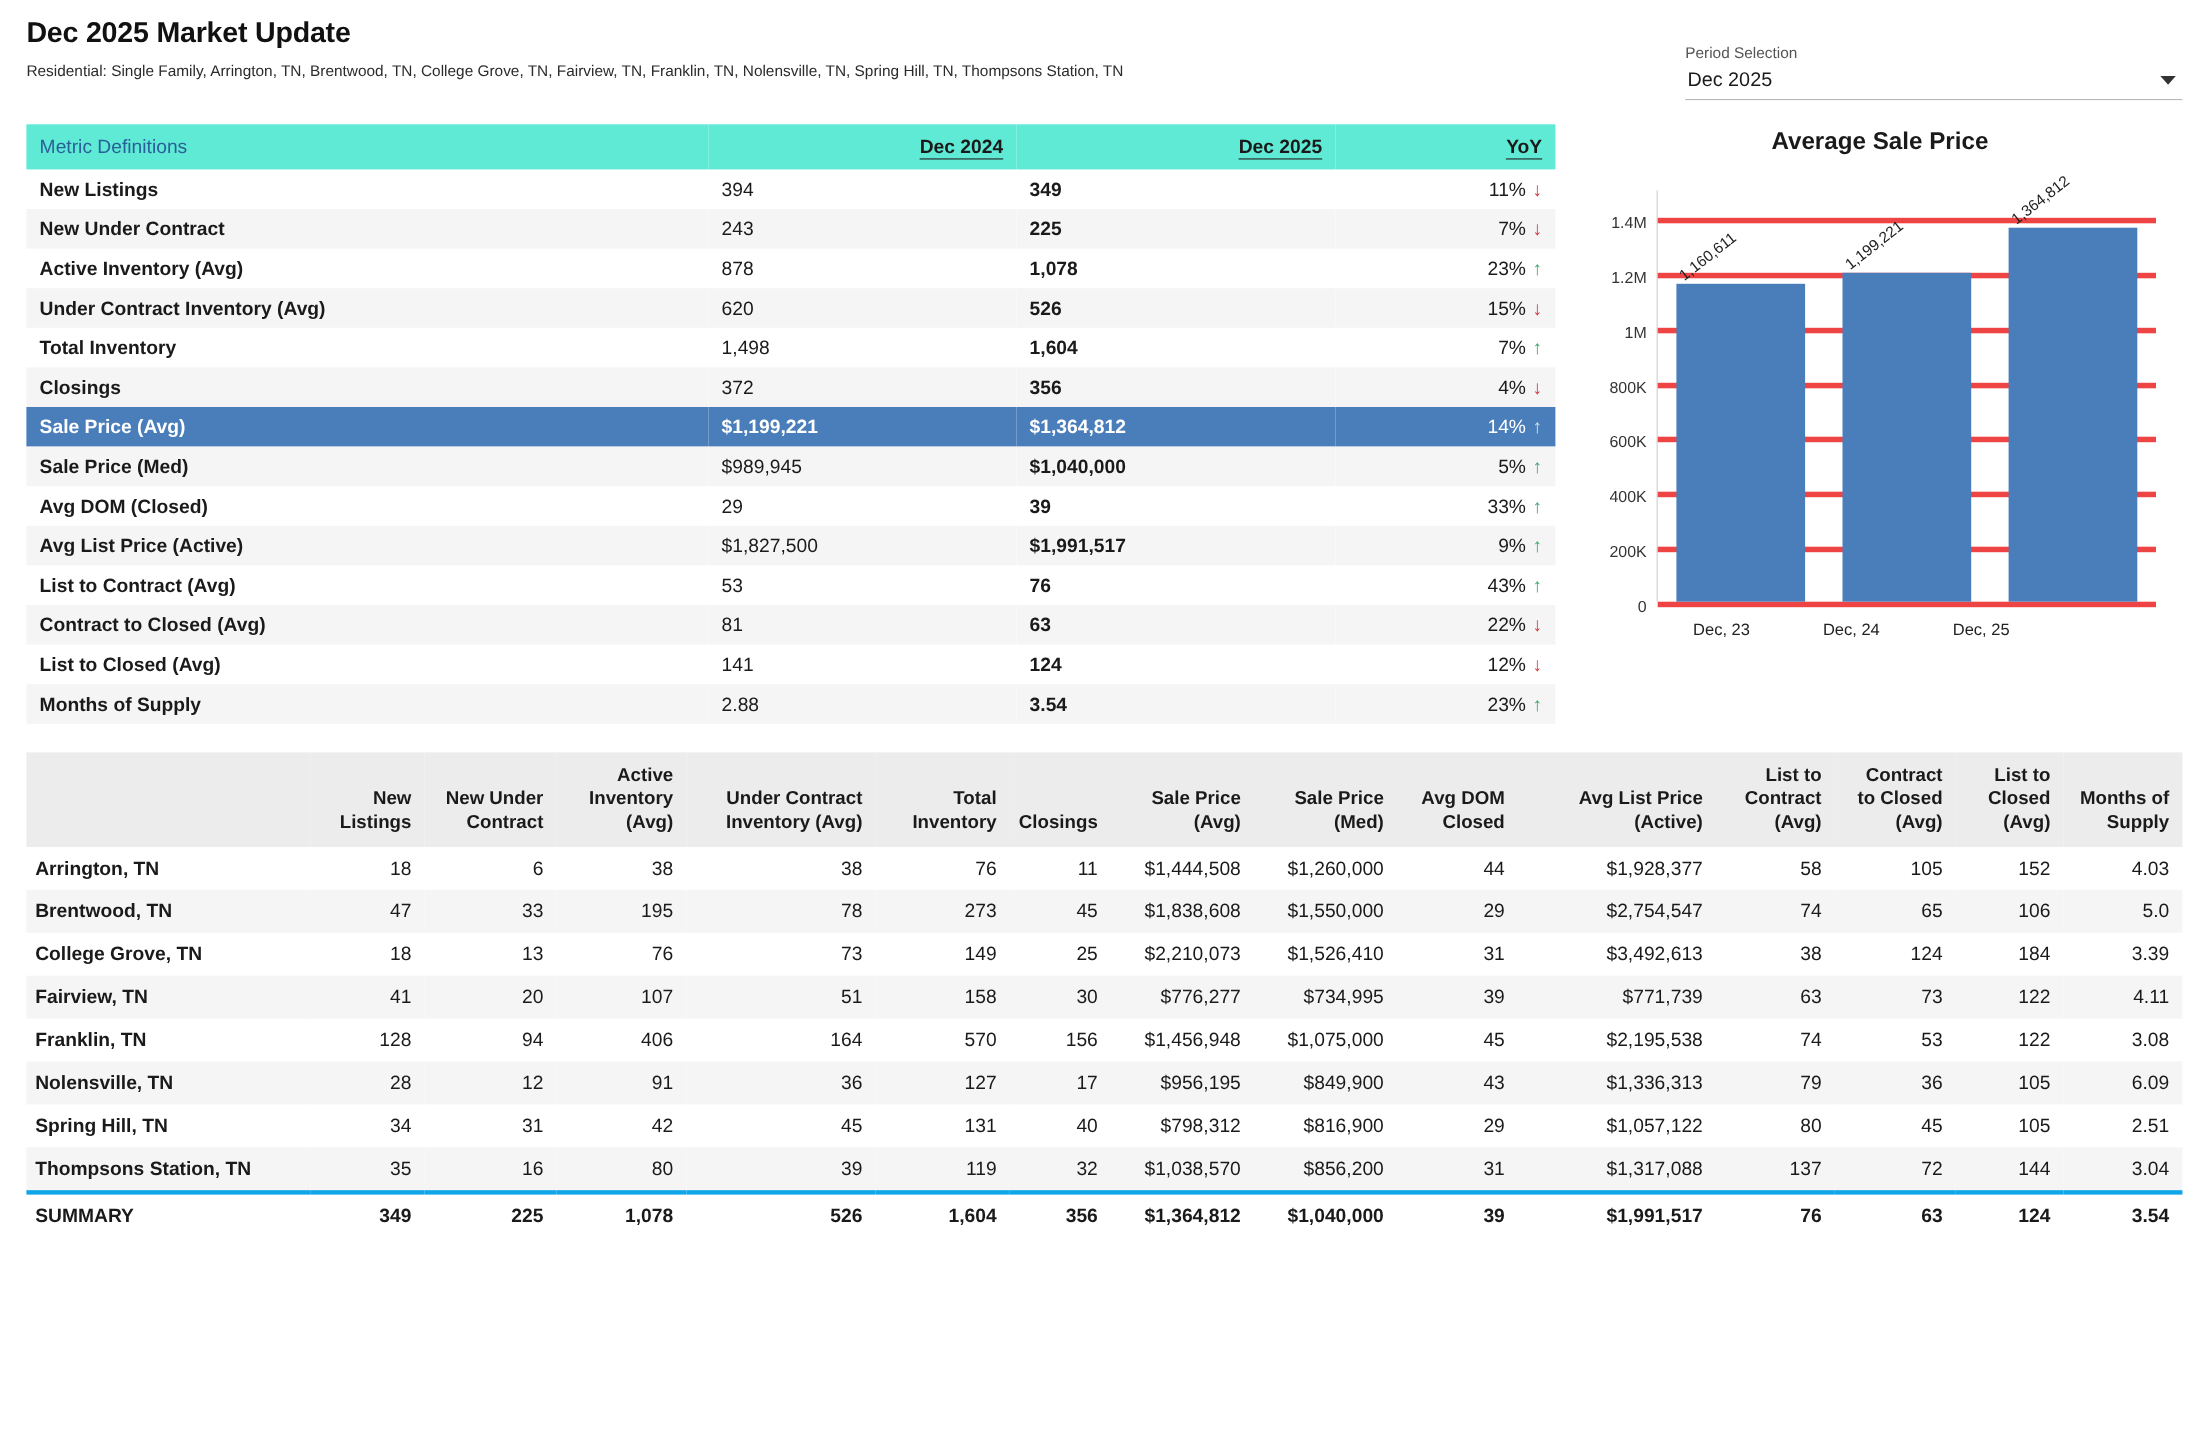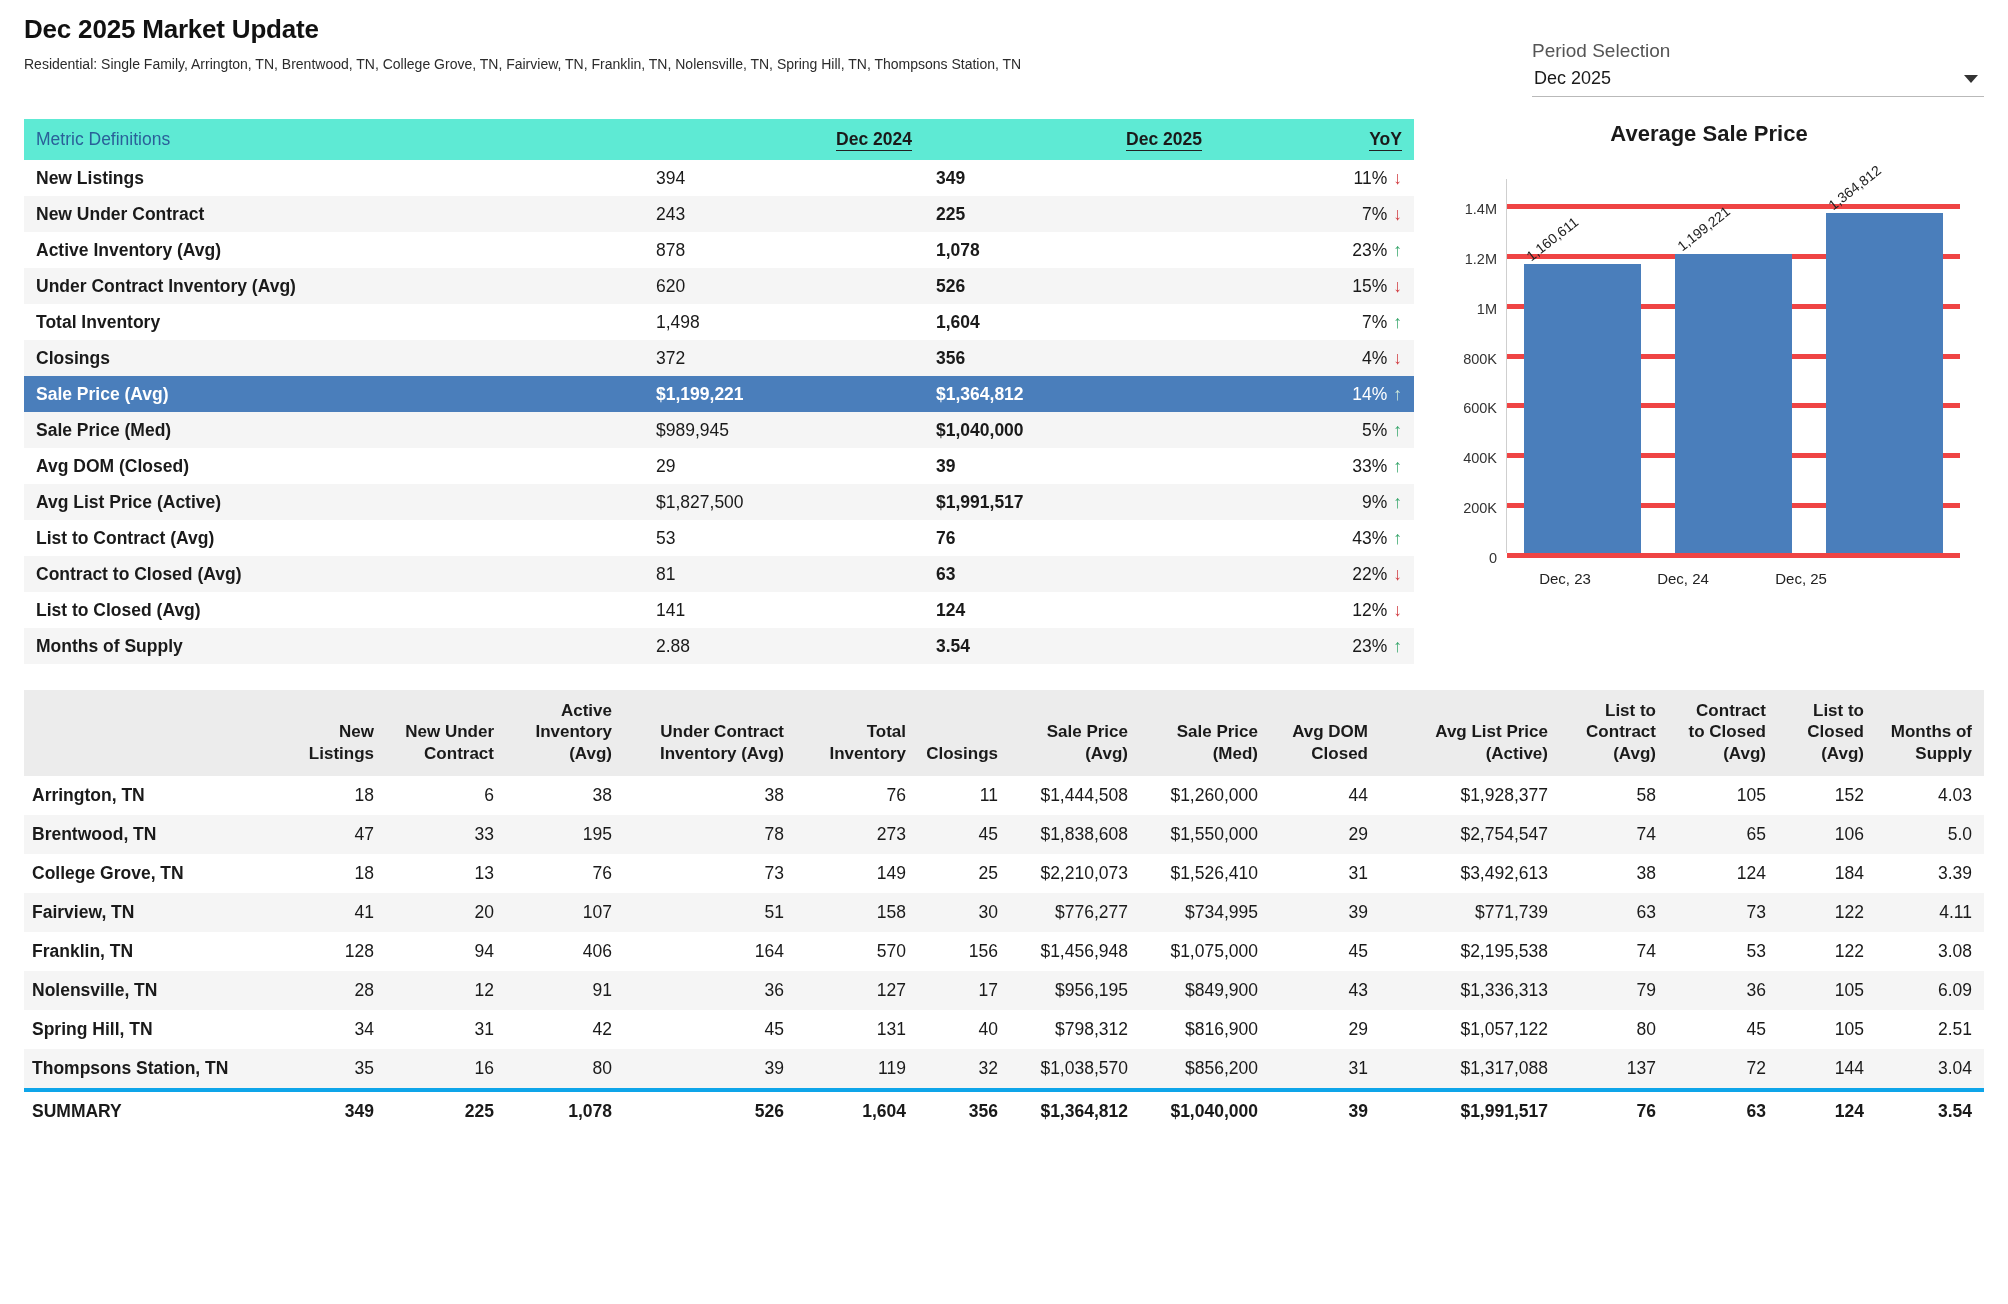--- a/index.html
+++ b/index.html
@@ -38,21 +38,21 @@
     font-size: 14px;
     color: #2b2b2b;
     line-height: 1.38;
     max-width: 1475px;
   }
   .period-box {
     width: 452px;
     margin-top: 26px;
   }
   .period-label {
-    font-size: 19px;
+    font-size: 14px;
     color: #555;
     margin-bottom: 6px;
   }
   .period-select {
     border-bottom: 1px solid #b9b9b9;
     display: flex;
     align-items: center;
     justify-content: space-between;
     padding: 0 2px 7px 2px;
   }

